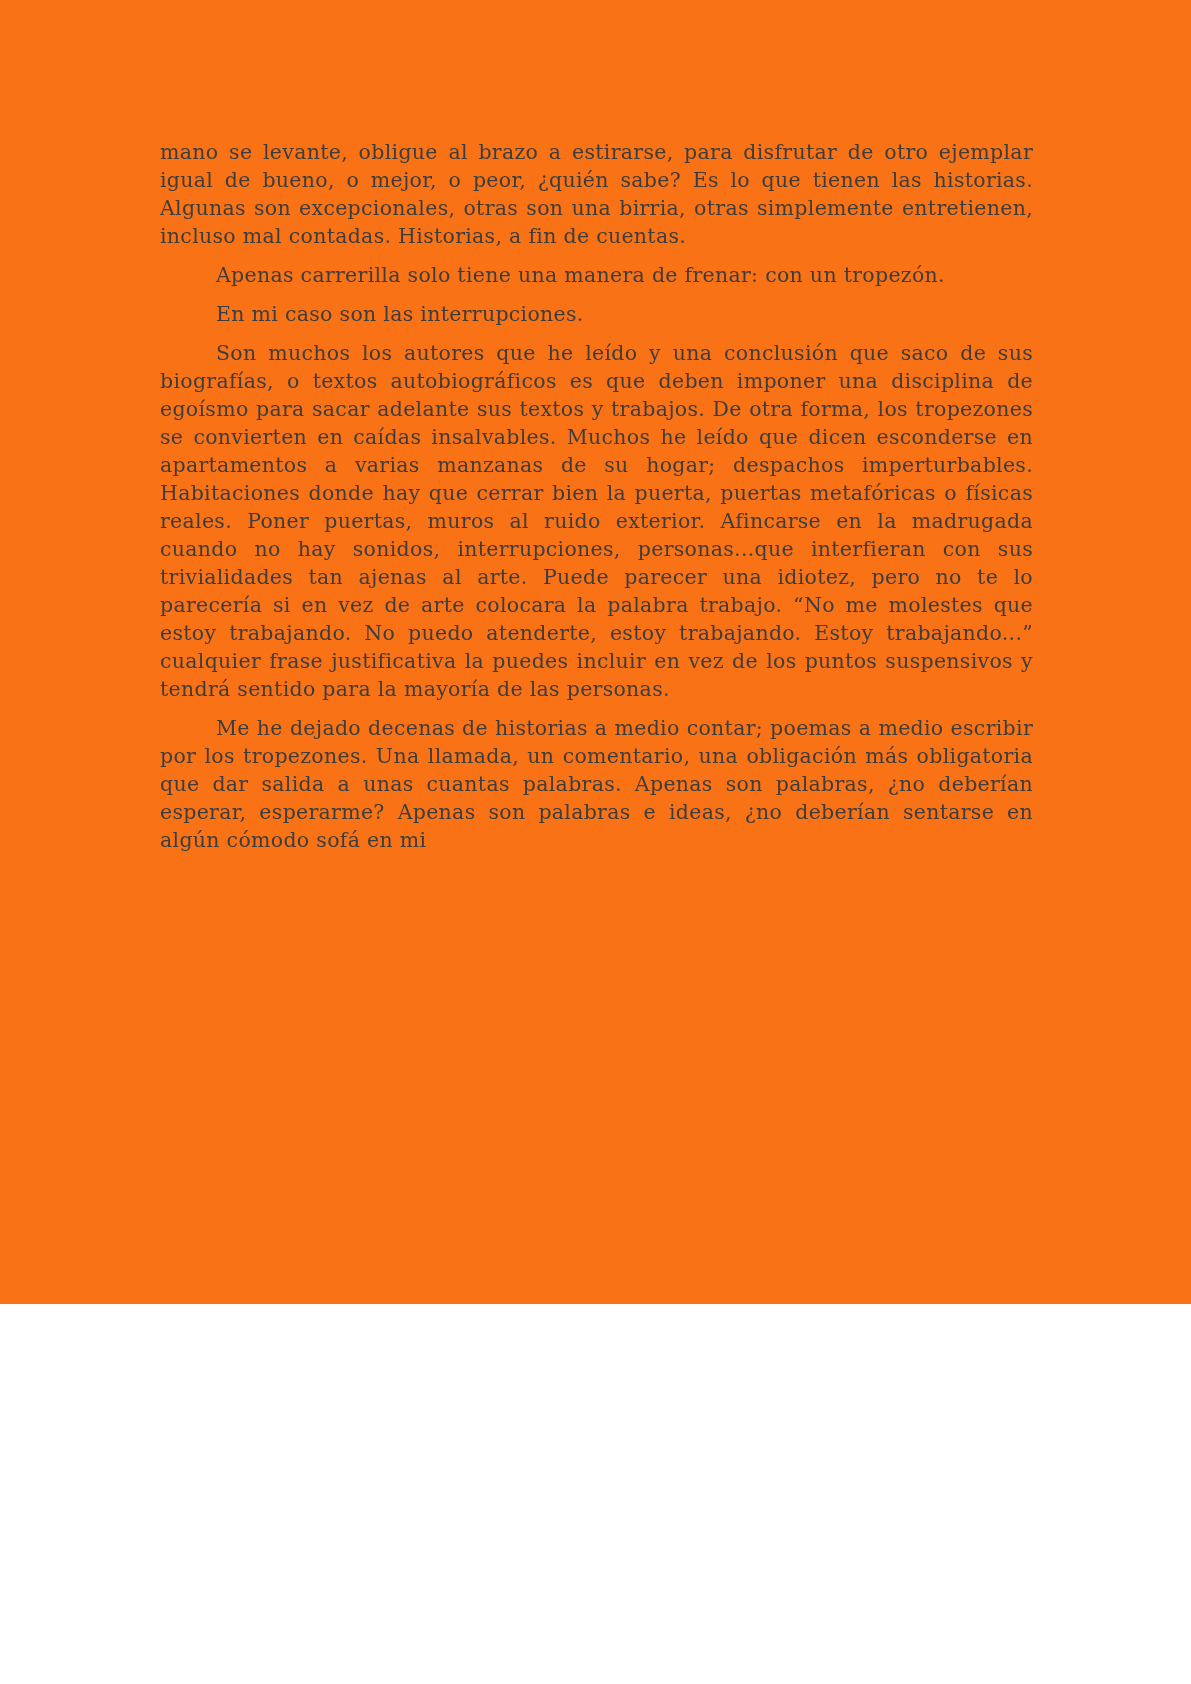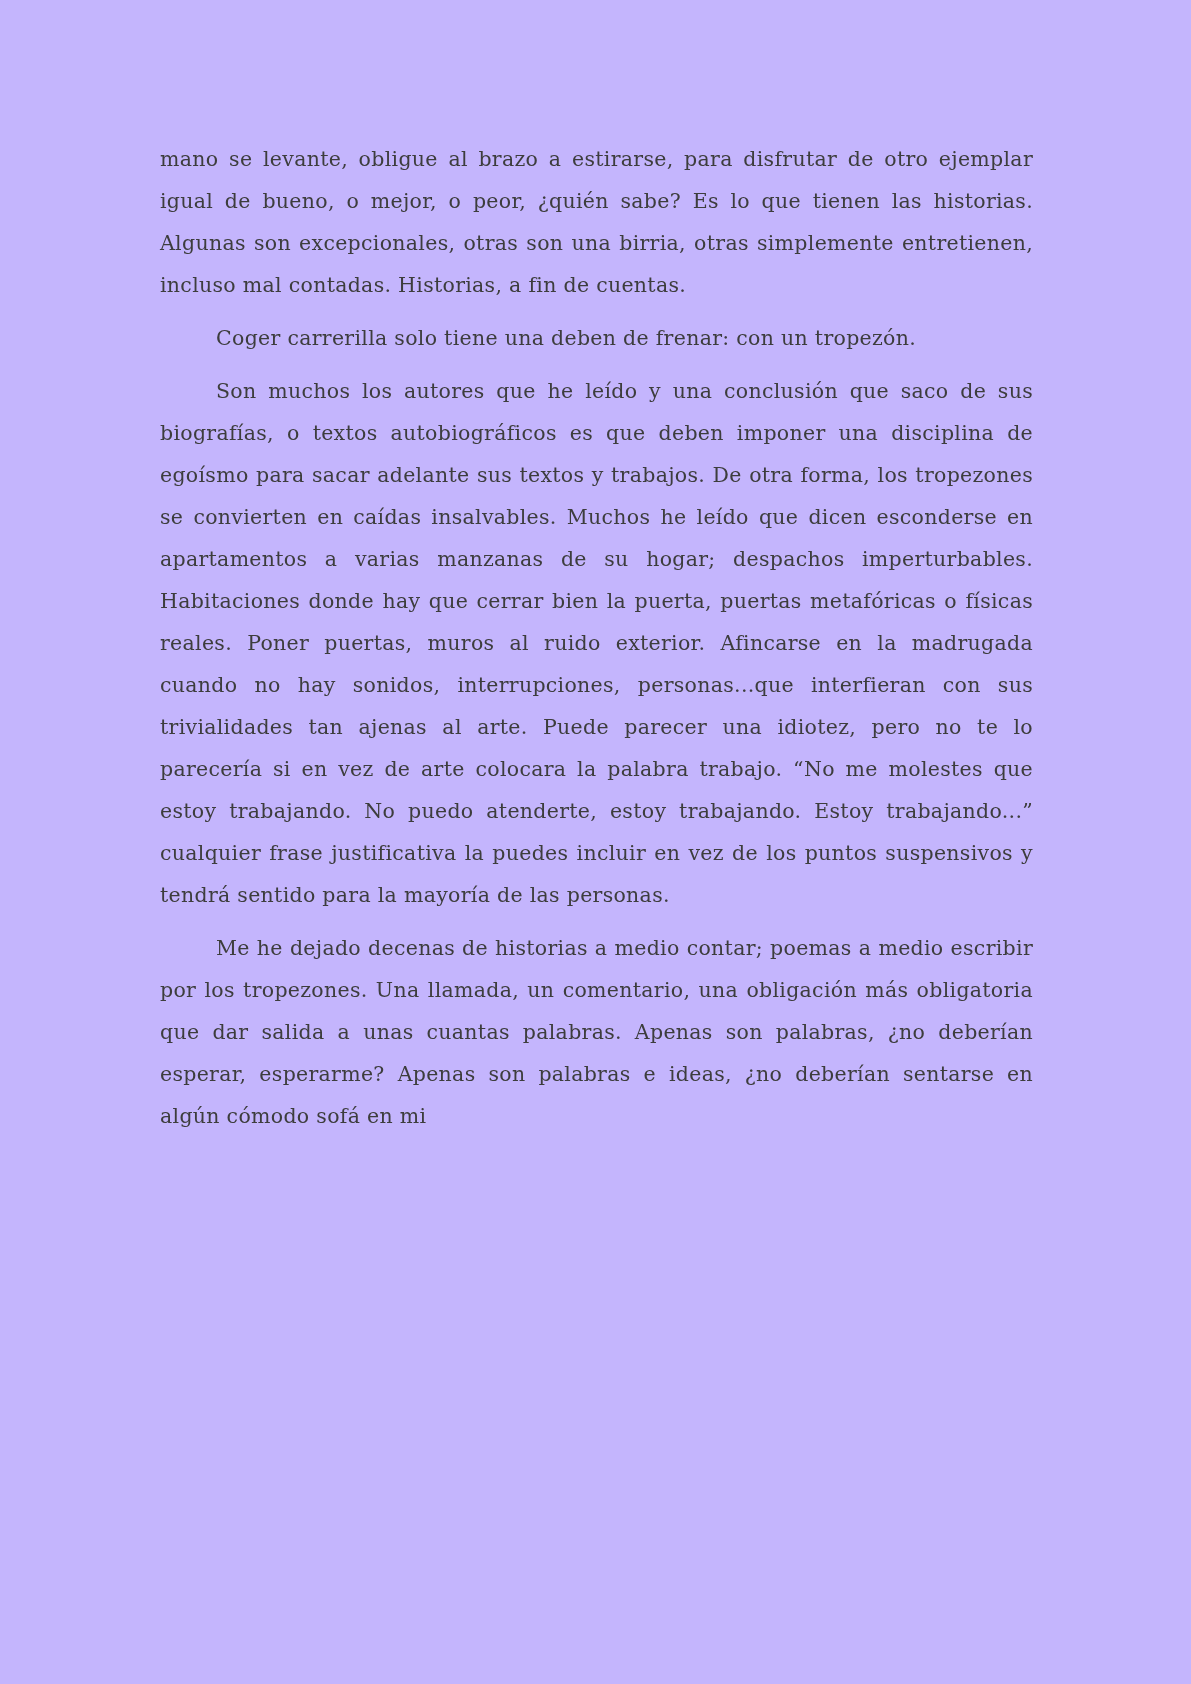--- a/index.html
+++ b/index.html
@@ -6,26 +6,26 @@
 
   html, body {
     background: #ffffff;
     width: 1191px;
     height: 1684px;
     overflow: hidden;
   }
 
   .page {
     width: 1191px;
-    height: 1684px;
-    background: #c4b5fd;
+    height: 1304px;
+    background: #f97316;
     padding: 138px 158px 0 160px;
     font-family: "DejaVu Serif", "Liberation Serif", serif;
     font-size: 20.5px;
-    line-height: 42px;
+    line-height: 28px;
     color: #3d3d3d;
     letter-spacing: 0.3px;
   }
 
   .para {
     text-align: justify;
     margin-bottom: 11px;
   }
 
   .para.indent {
@@ -34,16 +34,17 @@
 
   .para.no-indent {
     text-indent: 0;
   }
 </style>
 </head>
 <body>
 
 <main class="page">
   <p class="para no-indent">mano se levante, obligue al brazo a estirarse, para disfrutar de otro ejemplar igual de bueno, o mejor, o peor, ¿quién sabe? Es lo que tienen las historias. Algunas son excepcionales, otras son una birria, otras simplemente entretienen, incluso mal contadas. Historias, a fin de cuentas.</p>
-  <p class="para indent">Coger carrerilla solo tiene una deben de frenar: con un tropezón.</p>
+  <p class="para indent">Apenas carrerilla solo tiene una manera de frenar: con un tropezón.</p>
+  <p class="para indent">En mi caso son las interrupciones.</p>
   <p class="para indent">Son muchos los autores que he leído y una conclusión que saco de sus biografías, o textos autobiográficos es que deben imponer una disciplina de egoísmo para sacar adelante sus textos y trabajos. De otra forma, los tropezones se convierten en caídas insalvables. Muchos he leído que dicen esconderse en apartamentos a varias manzanas de su hogar; despachos imperturbables. Habitaciones donde hay que cerrar bien la puerta, puertas metafóricas o físicas reales. Poner puertas, muros al ruido exterior. Afincarse en la madrugada cuando no hay sonidos, interrupciones, personas...que interfieran con sus trivialidades tan ajenas al arte. Puede parecer una idiotez, pero no te lo parecería si en vez de arte colocara la palabra trabajo. “No me molestes que estoy trabajando. No puedo atenderte, estoy trabajando. Estoy trabajando...” cualquier frase justificativa la puedes incluir en vez de los puntos suspensivos y tendrá sentido para la mayoría de las personas.</p>
   <p class="para indent">Me he dejado decenas de historias a medio contar; poemas a medio escribir por los tropezones. Una llamada, un comentario, una obligación más obligatoria que dar salida a unas cuantas palabras. Apenas son palabras, ¿no deberían esperar, esperarme? Apenas son palabras e ideas, ¿no deberían sentarse en algún cómodo sofá en mi</p>
 </main>
 
 </body></html>

